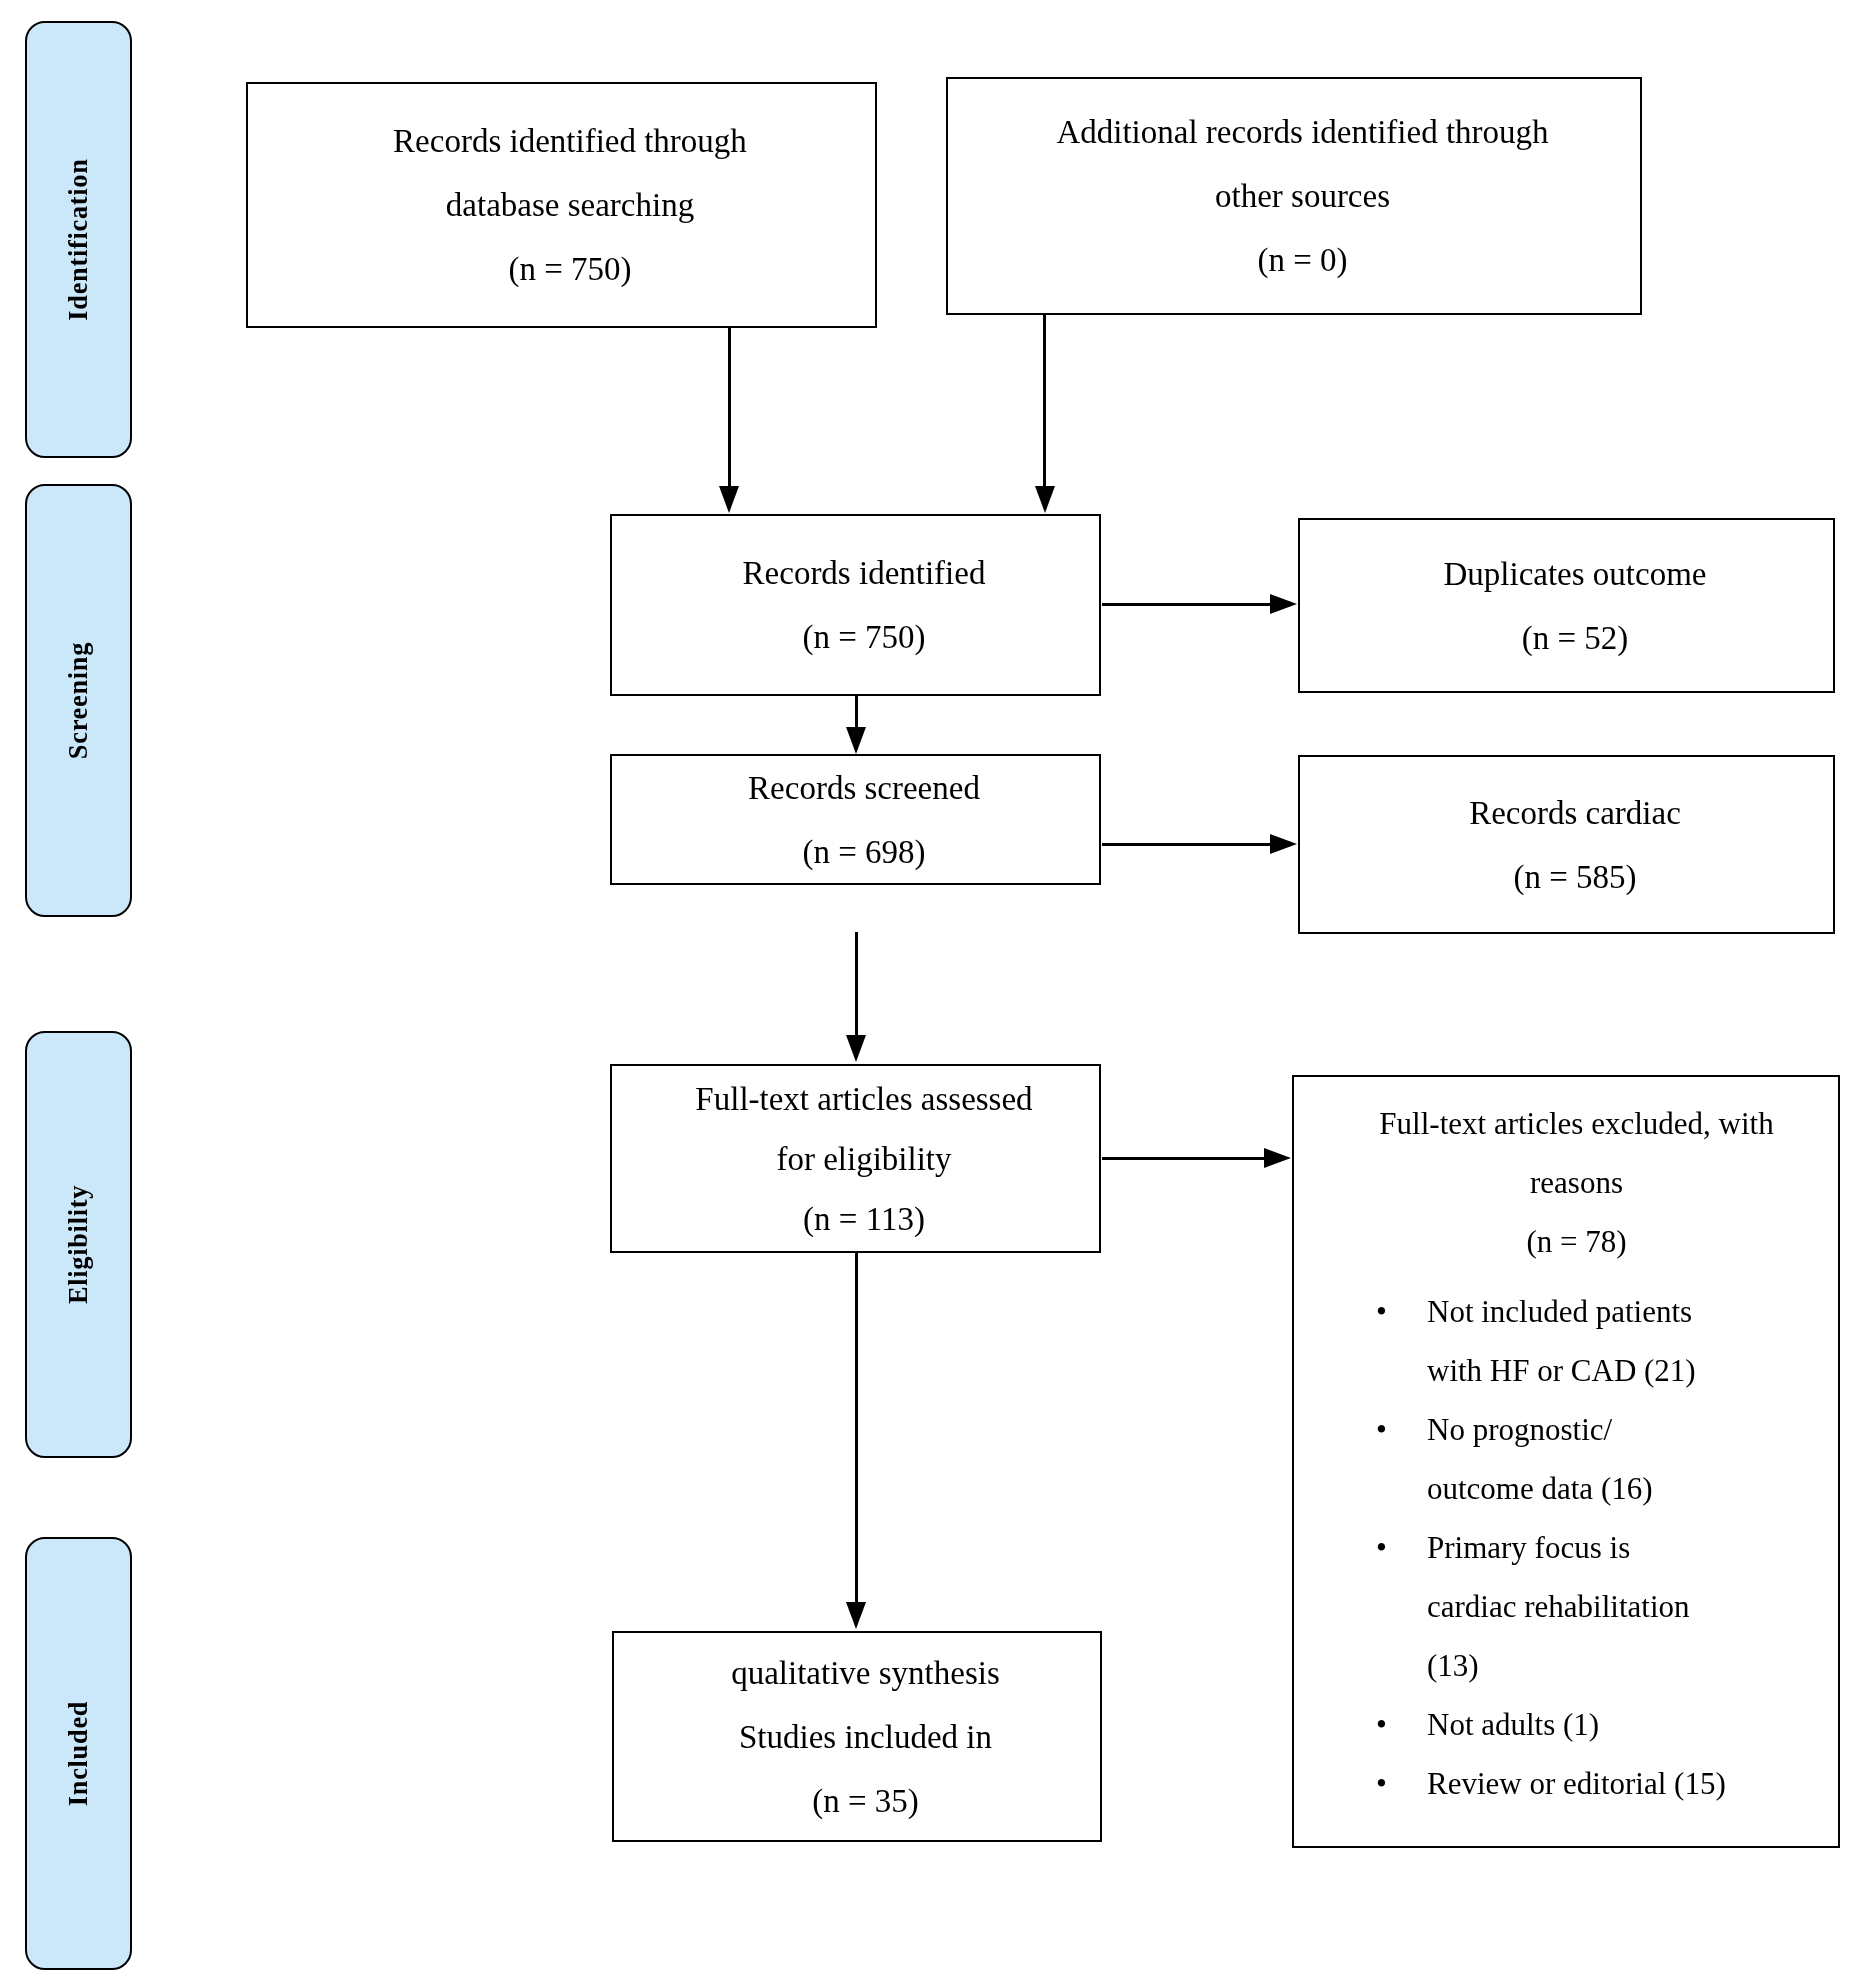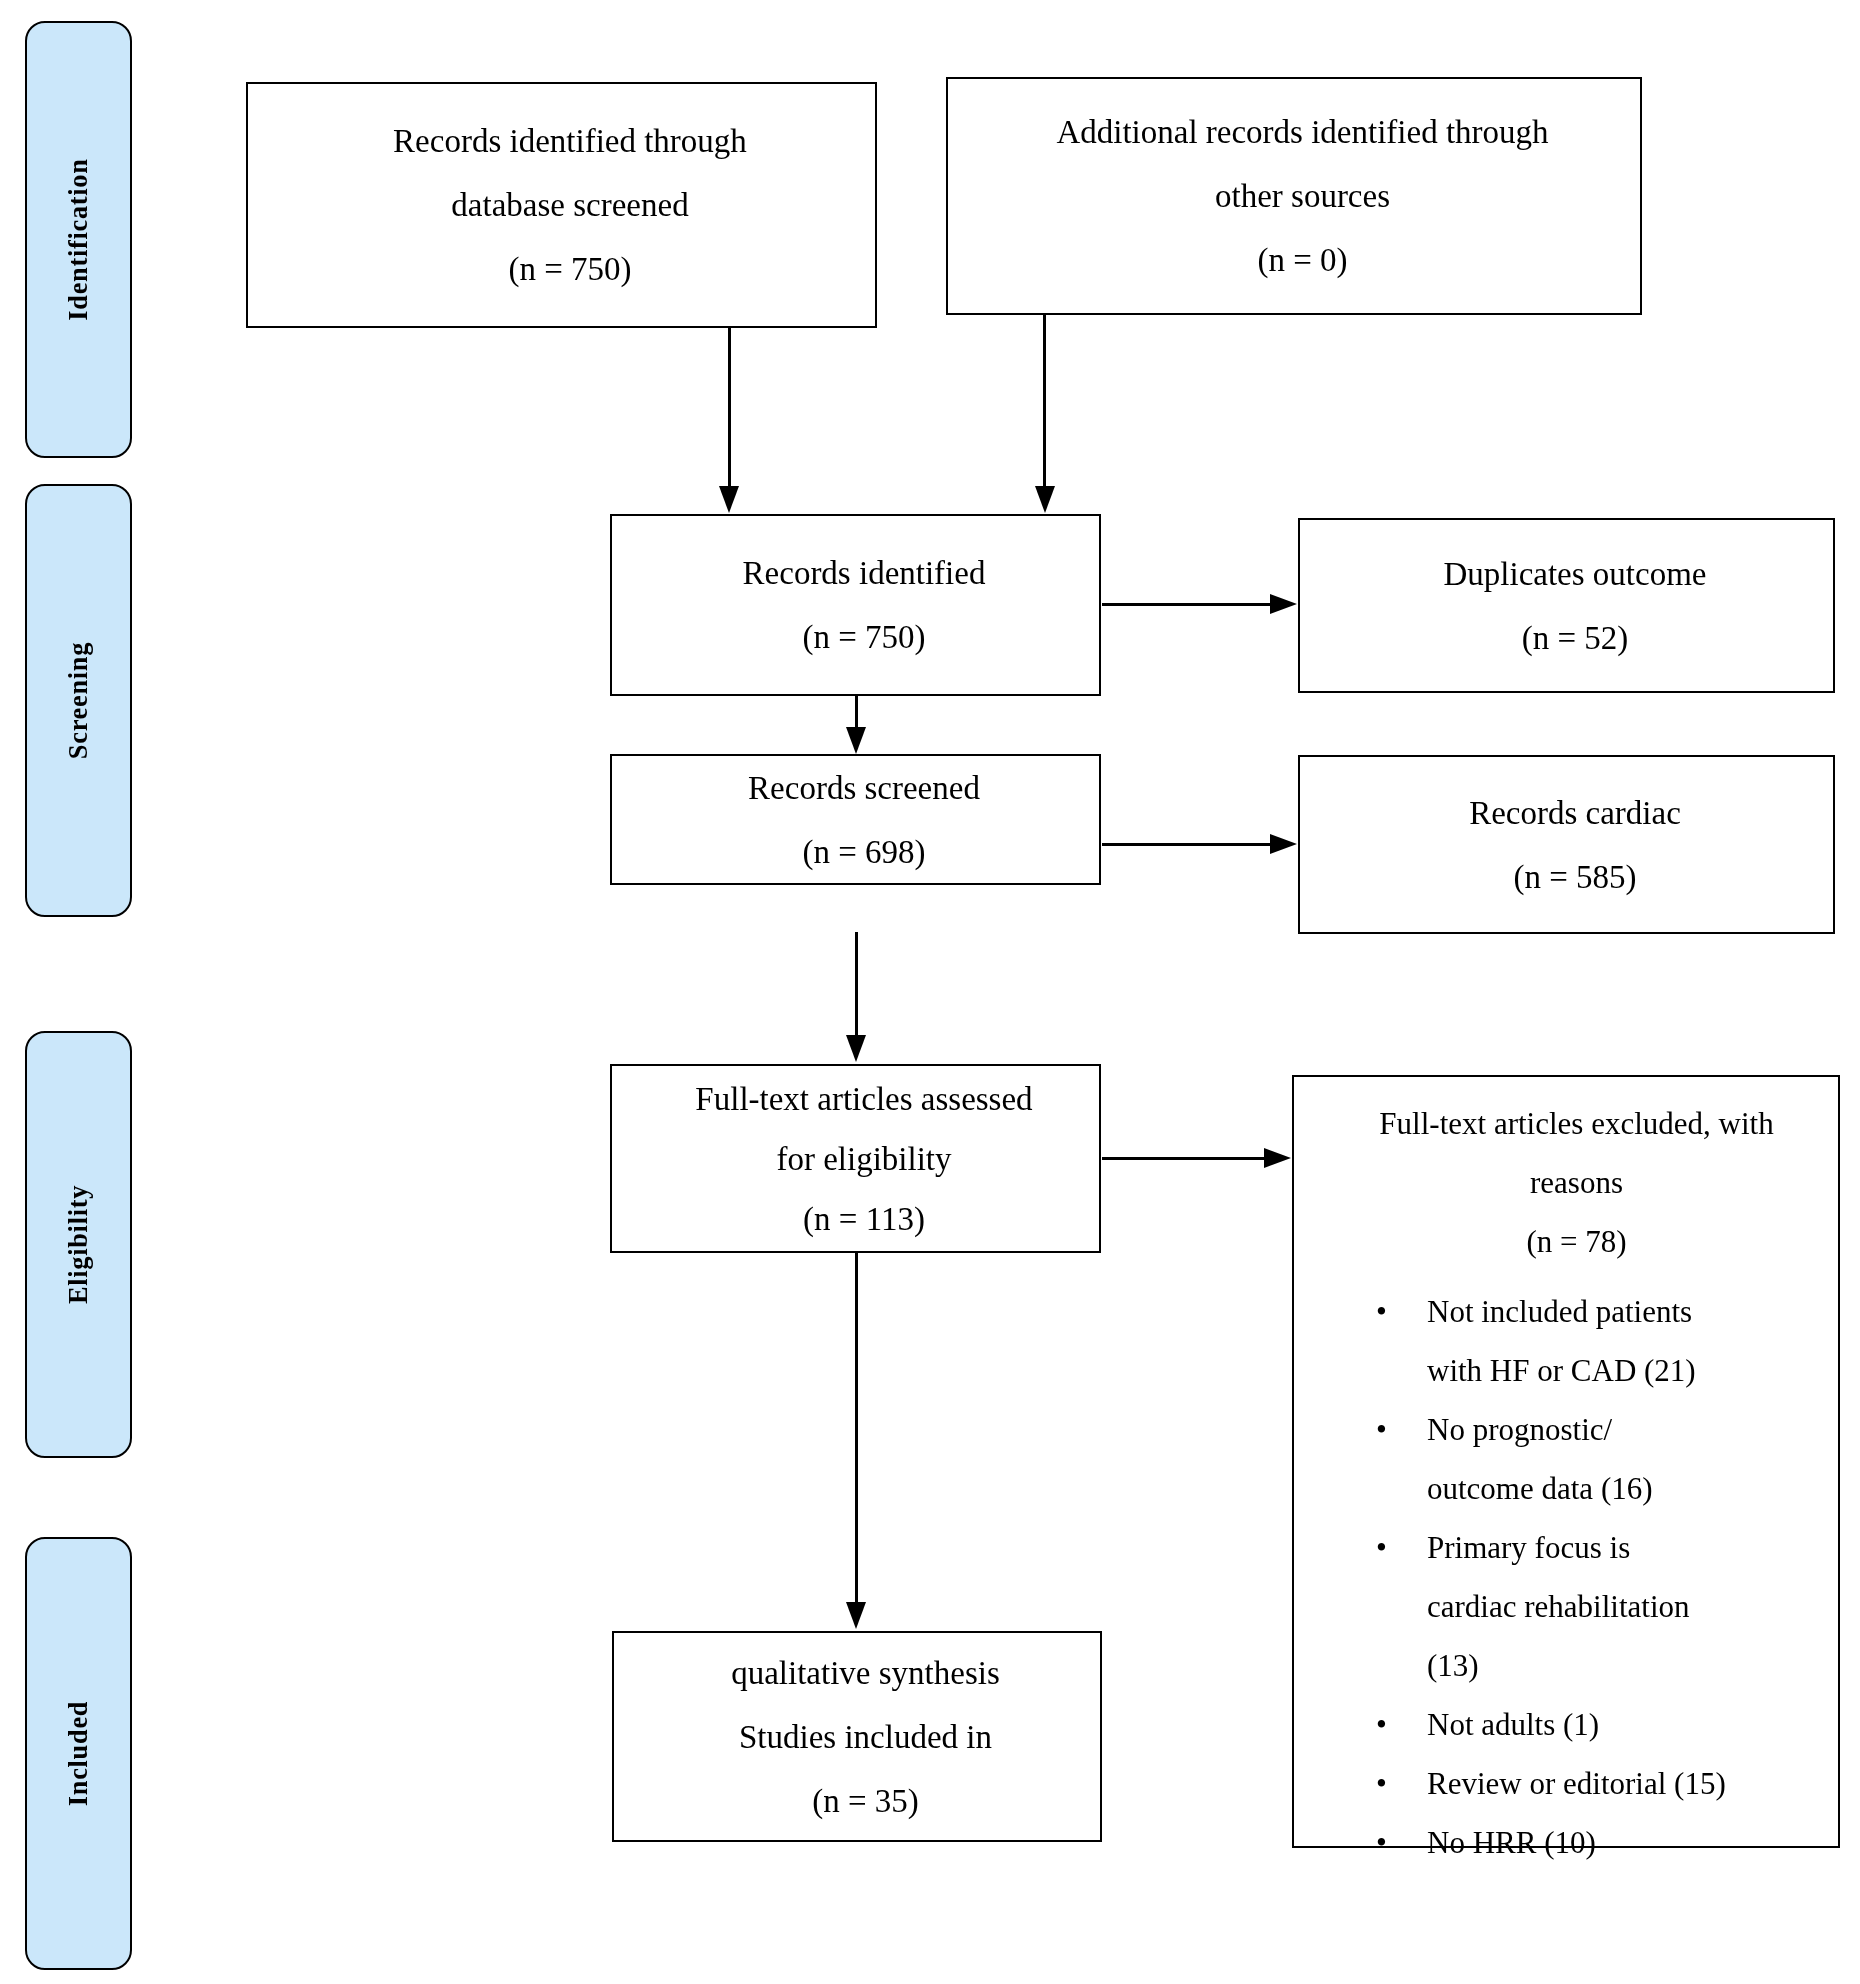--- a/index.html
+++ b/index.html
@@ -140,21 +140,21 @@
   </div>
   <div class="stage" id="stage-eligibility">
     <span class="stage-label">Eligibility</span>
   </div>
   <div class="stage" id="stage-included">
     <span class="stage-label">Included</span>
   </div>
 
   <div class="box" id="box-records-db">
     <div class="line">Records identified through</div>
-    <div class="line">database screened</div>
+    <div class="line">database searching</div>
     <div class="line">(n = 750)</div>
   </div>
 
   <div class="box" id="box-additional">
     <div class="line">Additional records identified through</div>
     <div class="line">other sources</div>
     <div class="line">(n = 0)</div>
   </div>
 
   <div class="box" id="box-records-identified">
@@ -190,21 +190,20 @@
     <ul class="reasons">
       <li>Not included patients
 with HF or CAD (21)</li>
       <li>No prognostic/
 outcome data (16)</li>
       <li>Primary focus is
 cardiac rehabilitation
 (13)</li>
       <li>Not adults (1)</li>
       <li>Review or editorial (15)</li>
-      <li>No HRR (10)</li>
     </ul>
   </div>
 
   <div class="box" id="box-studies-included">
     <div class="line">qualitative synthesis</div>
     <div class="line">Studies included in</div>
     <div class="line">(n = 35)</div>
   </div>
 
   <div class="vline" id="v-db"></div>

